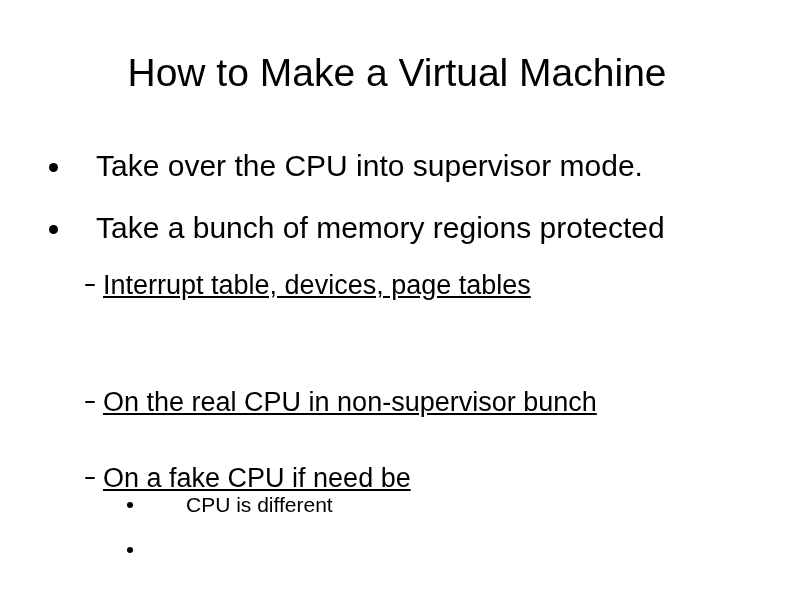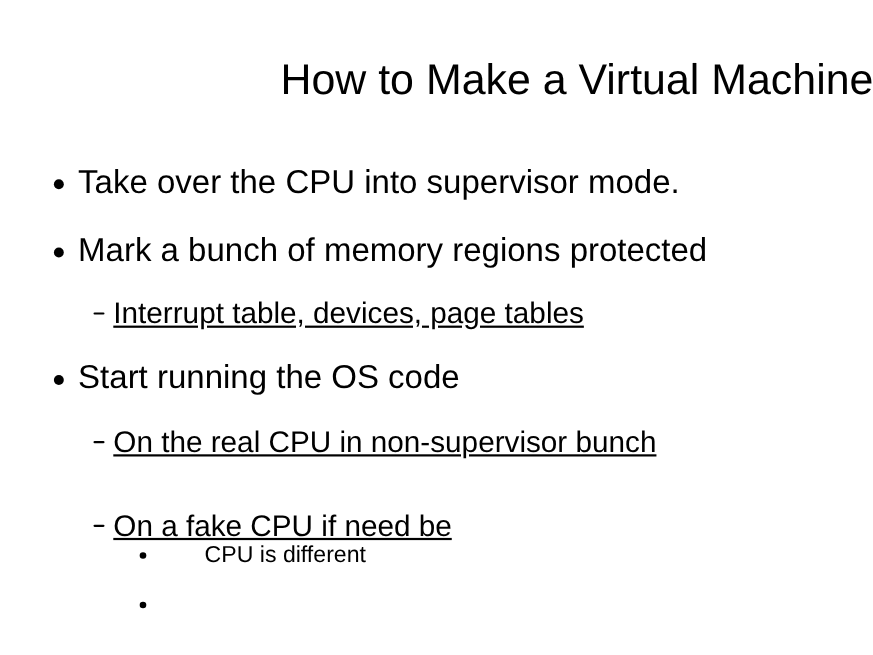--- a/index.html
+++ b/index.html
@@ -14,39 +14,39 @@
     background: #ffffff;
     overflow: hidden;
     font-family: "Liberation Sans", "DejaVu Sans", sans-serif;
     color: #000000;
   }
   .title {
     position: absolute;
     top: 53px;
     left: 0;
     width: 794px;
-    text-align: right;
+    text-align: center;
     font-size: 39px;
     line-height: 40px;
     font-weight: 400;
     white-space: nowrap;
   }
   .line {
     position: absolute;
     left: 0;
     width: 794px;
     white-space: nowrap;
   }
   .line .marker {
     position: absolute;
     background: #000000;
   }
   
   .l1 { font-size: 30px; line-height: 36px; }
-  .l1 .text { margin-left: 71px; }
+  .l1 .text { margin-left: 96px; }
   .l1 .marker {
     left: 49px;
     top: 15px;
     width: 9px;
     height: 9px;
     border-radius: 50%;
   }
   
   .l2 { font-size: 27px; line-height: 32px; }
   .l2 .text { margin-left: 103px; text-decoration: underline; }
@@ -75,32 +75,28 @@
 
   <div class="title">How to Make a Virtual Machine</div>
 
   <div class="line l1" style="top:148px">
     <span class="marker"></span>
     <span class="text">Take over the CPU into supervisor mode.</span>
   </div>
 
   <div class="line l1" style="top:210px">
     <span class="marker"></span>
-    <span class="text">Mark a bunch of memory regions protected</span>
+    <span class="text">Take a bunch of memory regions protected</span>
   </div>
 
   <div class="line l2" style="top:269px">
     <span class="marker"></span>
     <span class="text">Interrupt table, devices, page tables</span>
   </div>
 
-  <div class="line l1" style="top:326px">
-    <span class="marker"></span>
-    <span class="text">Start running the OS code</span>
-  </div>
 
   <div class="line l2" style="top:386px">
     <span class="marker"></span>
     <span class="text">On the real CPU in non-supervisor bunch</span>
   </div>
 
   <div class="line l2" style="top:462px">
     <span class="marker"></span>
     <span class="text">On a fake CPU if need be</span>
   </div>

